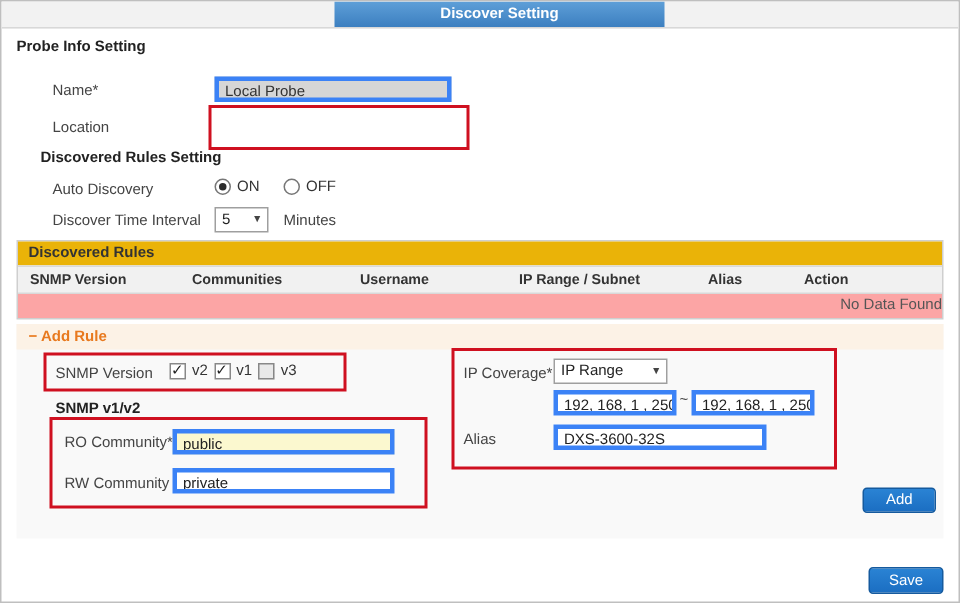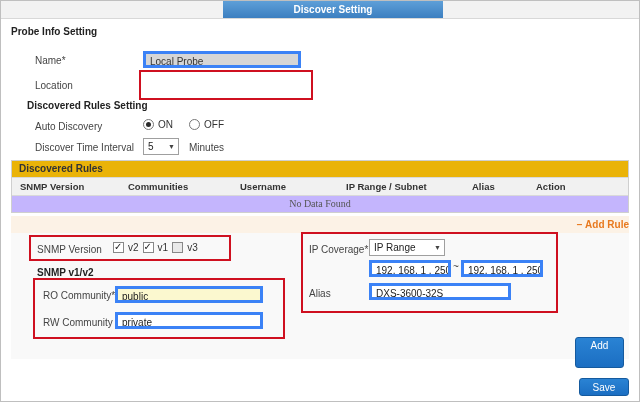--- a/index.html
+++ b/index.html
@@ -21,23 +21,23 @@
   .radio[data-selected="true"]::after{content:"";position:absolute;left:2px;top:2px;width:5px;height:5px;border-radius:50%;background:#2b2b2b;}
   .cb{width:9px;height:9px;border:1px solid #888;display:inline-block;background:#fff;position:relative;vertical-align:middle;}
   .cb[data-checked="false"]{background:#e9e9e9;}
   .cb[data-checked="true"]::after{content:"✓";position:absolute;left:0;top:-2px;font-size:10px;color:#222;}
   .inline-row{position:absolute;display:flex;align-items:center;gap:4px;white-space:nowrap;}
   .gap{display:inline-block;width:8px;}
   .rules-box{position:absolute;left:10px;top:159px;width:618px;box-sizing:border-box;border:1px solid #cfcfcf;background:#fff;}
   .rules-legend{height:16px;line-height:16px;padding-left:7px;color:#333;background:#eab308;font-weight:bold;}
   .rules-header{display:flex;height:17px;line-height:17px;background:#f1f1f1;border-top:1px solid #d9d9d9;border-bottom:1px solid #d9d9d9;font-weight:bold;font-size:9.5px;color:#333;}
   .rules-header .col{box-sizing:border-box;padding-left:8px;overflow:hidden;white-space:nowrap;}
-  .rules-empty{height:16px;line-height:16px;text-align:center;background:#c4b5fd;color:#555;font-family:Liberation Serif, serif;}
+  .rules-empty{height:16px;line-height:16px;text-align:right;background:#fca5a5;color:#555;}
   .addrule-bg{position:absolute;left:10px;top:215px;width:618px;height:143px;background:#f9f9f9;}
-  .addrule-strip{position:absolute;left:10px;top:215px;width:618px;height:17px;line-height:17px;background:#fcf2e6;text-align:right;}
+  .addrule-strip{position:absolute;left:10px;top:215px;width:618px;height:17px;line-height:17px;background:#fcf2e6;}
   .addrule-toggle{color:#e8791e;font-weight:bold;padding-left:8px;cursor:default;}
   .btn{position:absolute;background:linear-gradient(#2a83d4,#1b6ec2);color:#fff;font-size:10px;text-align:center;
     border-radius:3px;box-sizing:border-box;border:1px solid #155a9e;cursor:pointer;}
   .annotation{position:absolute;border:2px solid #cf1020;pointer-events:none;background:transparent;}
   .tilde{position:absolute;font-size:10px;color:#444;}
 </style>
 </head>
 <body>
 
 <div class="dialog">
@@ -117,17 +117,17 @@
     <span>IP Range</span>
     <span class="caret">▼</span>
   </div>
   <div class="field" style="left:368px;top:259px;width:82px">192, 168,  1 , 250</div>
   <div class="tilde" style="left:452px;top:260px">~</div>
   <div class="field" style="left:460px;top:259px;width:82px">192, 168,  1 , 250</div>
   <div class="lbl" style="left:308px;top:287px">Alias</div>
   <div class="field" style="left:368px;top:282px;width:142px">DXS-3600-32S</div>
   <div class="annotation" style="left:300px;top:231px;width:253px;height:77px"></div>
 
-  <div class="btn" style="left:574px;top:336px;width:49px;height:31px;line-height:16px">Add</div>
+  <div class="btn" style="left:574px;top:324px;width:49px;height:17px;line-height:16px">Add</div>
 
   <div class="btn" style="left:578px;top:377px;width:50px;height:18px;line-height:17px">Save</div>
 
 </div>
 
 </body></html>

